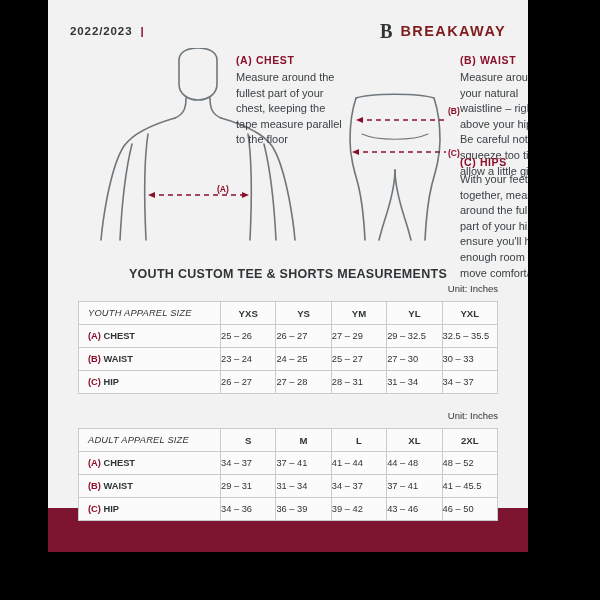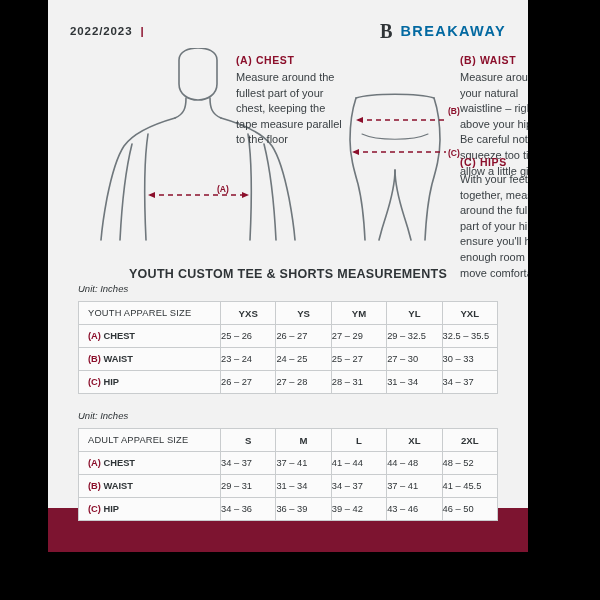--- a/index.html
+++ b/index.html
@@ -67,21 +67,21 @@
     font-size: 22px;
     font-weight: bold;
     color: #2f3437;
     line-height: 1;
     transform: scaleX(0.85);
   }
   .brand-name {
     font-size: 14.5px;
     font-weight: bold;
     letter-spacing: 1.4px;
-    color: #0369a1;
+    color: #7f1d1d;
   }
 
   
   .diagram {
     position: relative;
     height: 215px;
     margin: 0 14px;
   }
   .diag-block {
     position: absolute;
@@ -115,23 +115,22 @@
   }
   .section-title {
     text-align: center;
     font-size: 12.5px;
     font-weight: bold;
     letter-spacing: 0.3px;
     color: #2f3437;
     margin-bottom: 2px;
   }
   .section-sub {
-    text-align: left;
+    text-align: right;
     font-size: 9.5px;
-    font-style: italic;
     color: #2f3437;
     margin-bottom: 7px;
   }
   table {
     width: 100%;
     border-collapse: collapse;
     background: #fbfbfb;
     table-layout: fixed;
   }
   th, td {
@@ -142,20 +141,21 @@
     padding: 0;
   }
   th.row-head, td.row-head {
     text-align: left;
     padding-left: 9px;
     width: 132px;
   }
   th.row-head {
     font-weight: normal;
     letter-spacing: 0.2px;
+    font-style: italic;
   }
   th.col-head {
     font-weight: bold;
     font-size: 9.6px;
   }
   td.row-head .lab {
     color: #8b0f2b;
     font-weight: bold;
   }
   td.row-head .txt {

